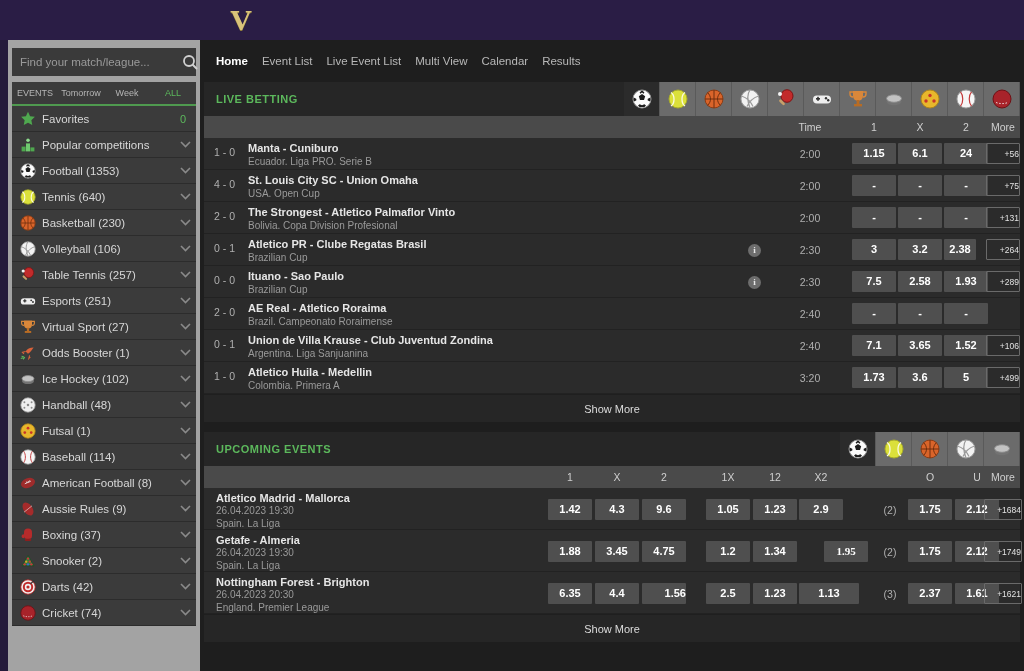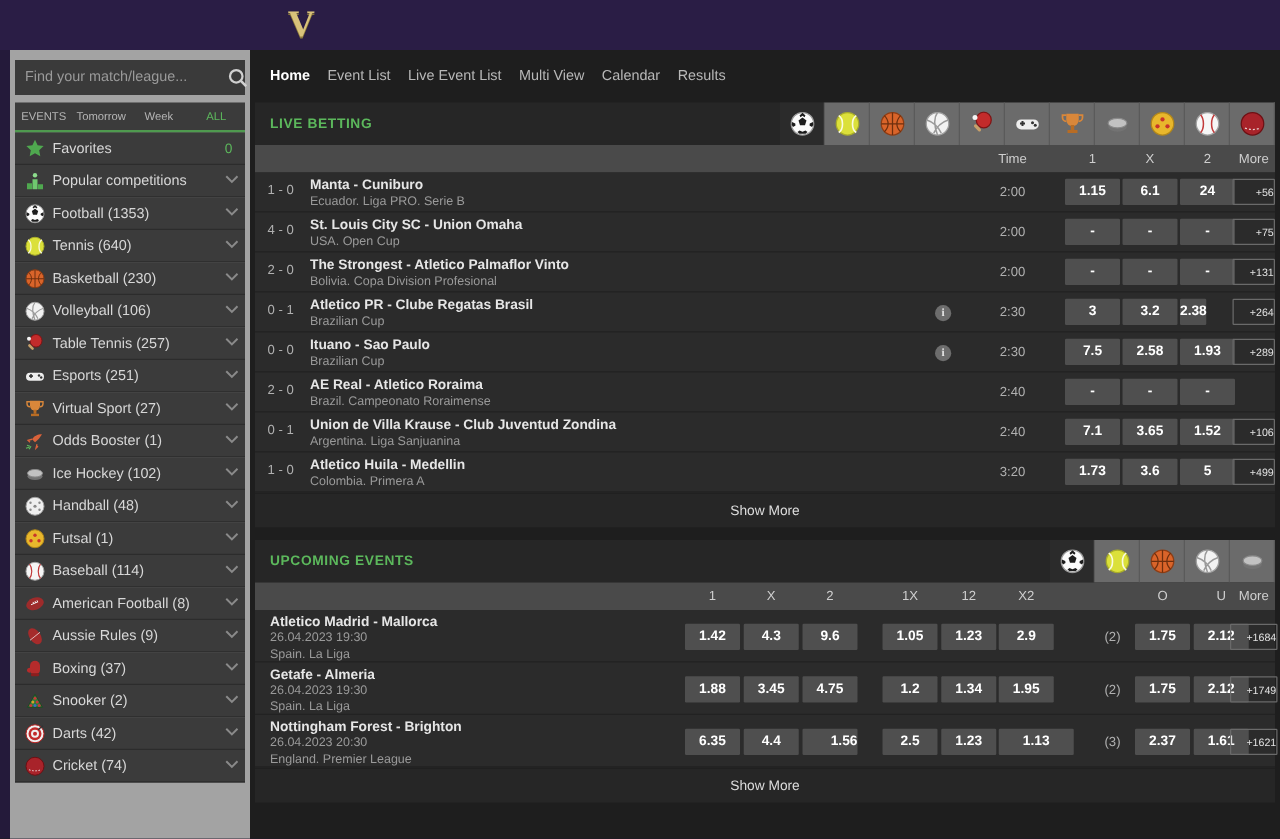--- a/index.html
+++ b/index.html
@@ -567,21 +567,21 @@
             <div class="more" style="left: 782px; width: 34px; top: 5px;">+131</div>
           </div>
           <div class="evrow">
             <div class="score">0 - 1</div>
             <div class="teams">Atletico PR - Clube Regatas Brasil</div>
             <div class="league">Brazilian Cup</div>
             <div class="infoicon" style="left: 544px; top: 10px;">i</div>
             <div class="etime" style="left: 584px; width: 44px; top: 10px;">2:30</div>
             <div class="odd" style="left: 648px; width: 44px; top: 5px;">3</div>
             <div class="odd" style="left: 694px; width: 44px; top: 5px;">3.2</div>
-            <div class="odd" style="left: 740px; width: 21px; top: 5px;">2.38</div>
+            <div class="odd" style="left: 740px; width: 32px; top: 5px;">2.38</div>
             <div class="more" style="left: 782px; width: 34px; top: 5px;">+264</div>
           </div>
           <div class="evrow">
             <div class="score">0 - 0</div>
             <div class="teams">Ituano - Sao Paulo</div>
             <div class="league">Brazilian Cup</div>
             <div class="infoicon" style="left: 544px; top: 10px;">i</div>
             <div class="etime" style="left: 584px; width: 44px; top: 10px;">2:30</div>
             <div class="odd" style="left: 648px; width: 44px; top: 5px;">7.5</div>
             <div class="odd" style="left: 694px; width: 44px; top: 5px;">2.58</div>
@@ -693,21 +693,21 @@
           </div>
           <div class="evrow tall">
             <div class="uteams">Getafe - Almeria</div>
             <div class="dtime">26.04.2023 19:30</div>
             <div class="uleague">Spain. La Liga</div>
             <div class="odd" style="left: 344px; width: 44px; top: 11px;">1.88</div>
             <div class="odd" style="left: 391px; width: 44px; top: 11px;">3.45</div>
             <div class="odd" style="left: 438px; width: 44px; top: 11px;">4.75</div>
             <div class="odd" style="left: 502px; width: 44px; top: 11px;">1.2</div>
             <div class="odd" style="left: 549px; width: 44px; top: 11px;">1.34</div>
-            <div class="odd" style="left: 595px; width: 44px; top: 11px;">1.95</div>
+            <div class="odd" style="left: 620px; width: 44px; top: 11px; font-family: Liberation Serif, serif;">1.95</div>
             <div class="paren" style="left: 664px; width: 44px; top: 16px;">(2)</div>
             <div class="odd" style="left: 704px; width: 44px; top: 11px;">1.75</div>
             <div class="odd" style="left: 751px; width: 44px; top: 11px;">2.12</div>
             <div class="more" style="left: 780px; width: 38px; top: 11px;">+1749</div>
           </div>
           <div class="evrow tall">
             <div class="uteams">Nottingham Forest - Brighton</div>
             <div class="dtime">26.04.2023 20:30</div>
             <div class="uleague">England. Premier League</div>
             <div class="odd" style="left: 344px; width: 44px; top: 11px;">6.35</div>

